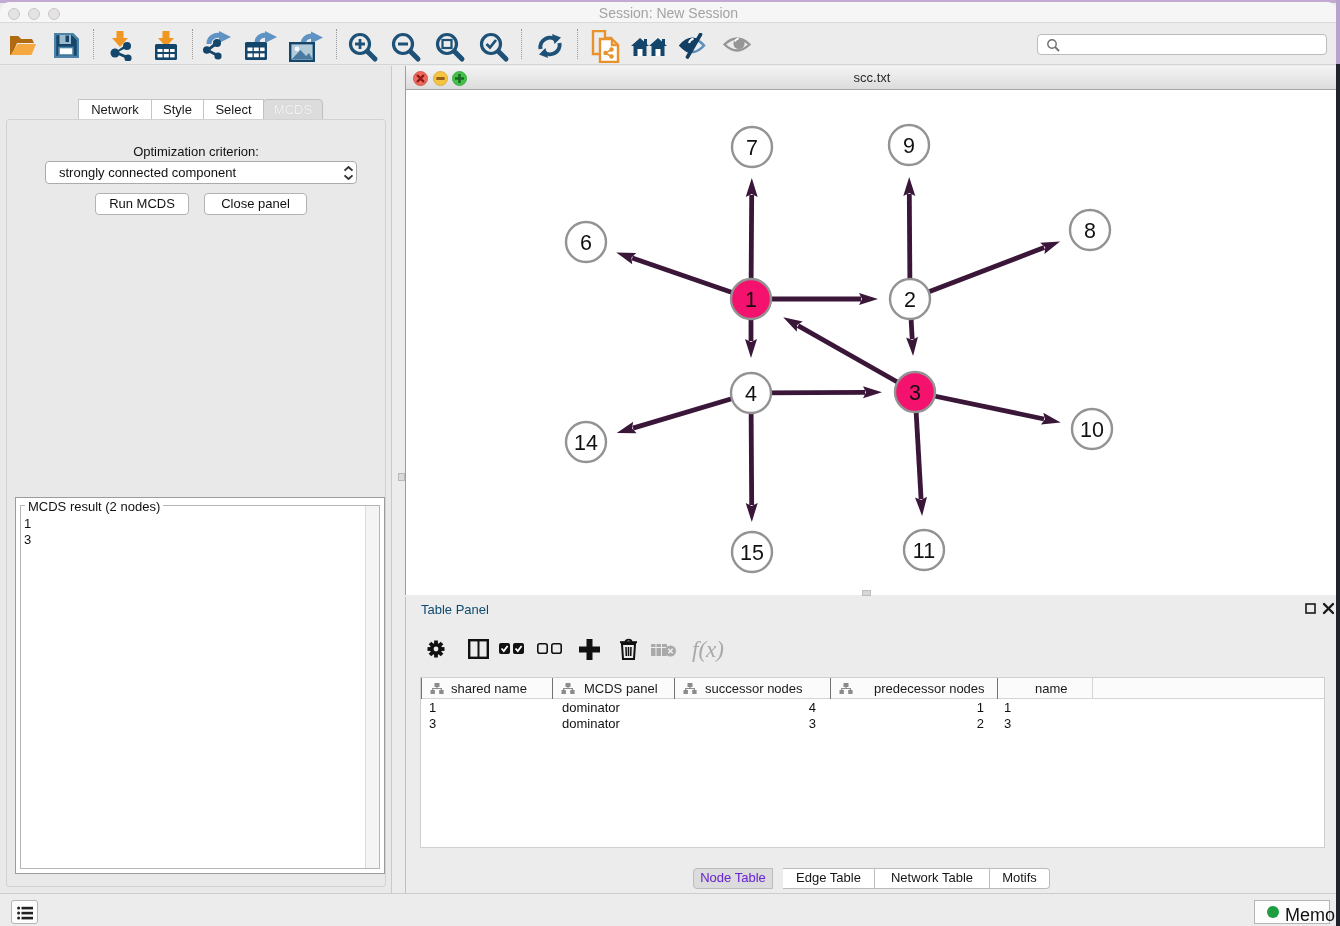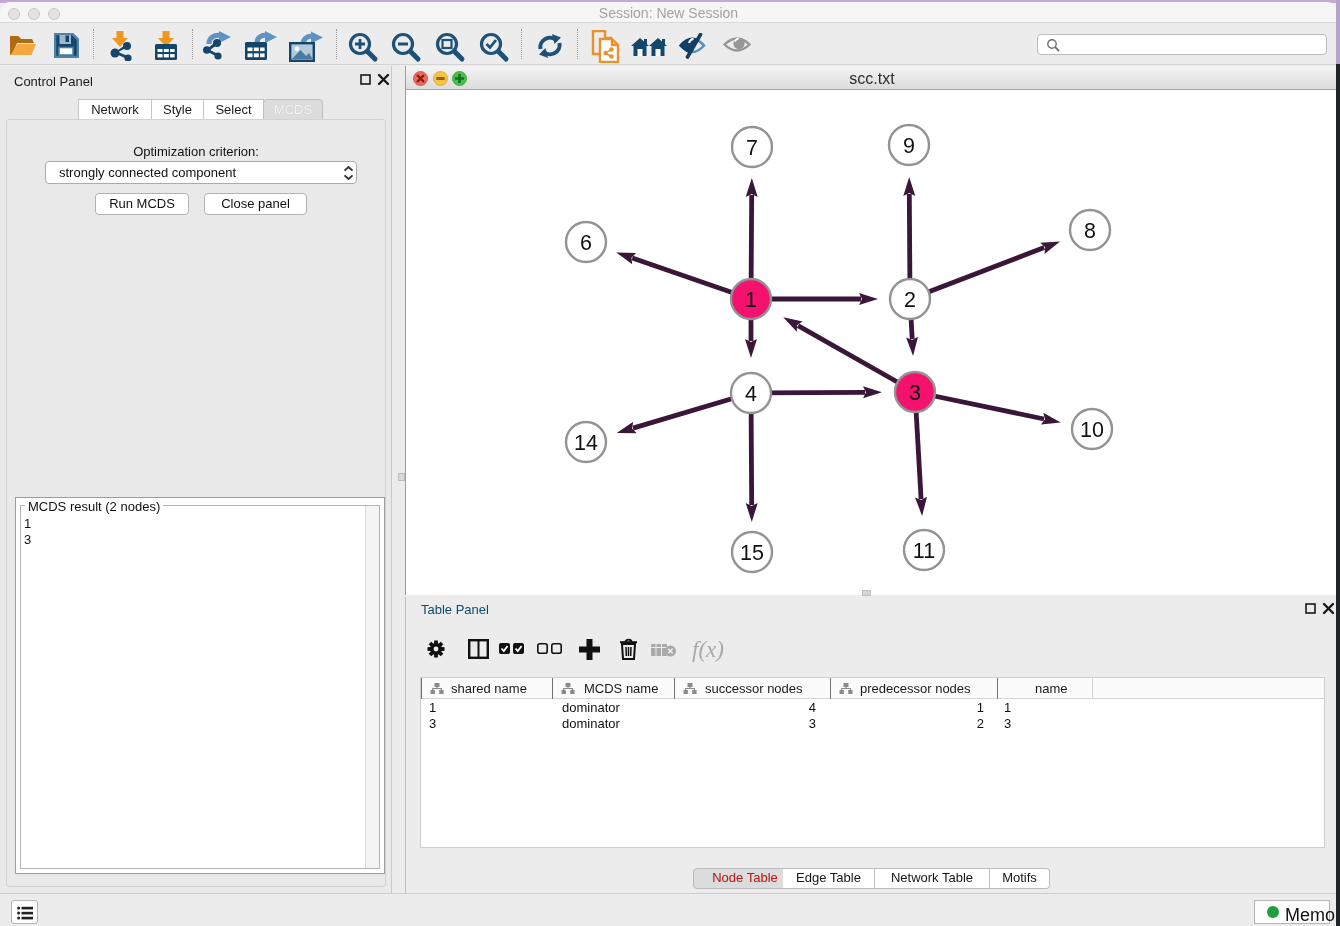--- a/index.html
+++ b/index.html
@@ -29,21 +29,21 @@
   #cp { left:0; top:64px; width:392px; height:827px; background:#e9e9e9; border-right:1px solid #c9c9c9; }
   #cphead { position:absolute; left:0; top:0; width:392px; height:31px; }
   #cphead .t { position:absolute; left:14px; top:8px; font-size:13px; color:#1a1a1a; }
   .tabrow { position:absolute; font-size:13px; }
   .tab { position:absolute; top:0; height:21px; background:#fff; border:1px solid #c5c5c5; color:#1a1a1a; text-align:center; line-height:19px; }
   #cpbody { position:absolute; left:6px; top:53px; width:380px; height:768px; background:#e9e9e9; border:1px solid #d2d2d2; border-radius:3px; }
 
   
   #netf { left:405px; top:64px; width:932px; height:529px; background:#fff; border-left:1px solid #9d9d9d; }
   #netbar { position:absolute; left:0; top:0; width:932px; height:24px; background:linear-gradient(#f4f4f4,#dcdcdc); border-bottom:1px solid #a6a6a6; }
-  #netbar .t { position:absolute; left:0; top:4px; width:100%; text-align:center; font-size:16px; color:#2a2a2a; }
+  #netbar .t { position:absolute; left:0; top:4px; width:100%; text-align:center; font-size:13px; color:#2a2a2a; }
 
   
   #tp { left:405px; top:595px; width:932px; height:296px; background:#ececec; border-left:1px solid #c0c0c0; }
 
   
   #status { left:0; top:891px; width:1337px; height:35px; background:#ececec; border-top:1px solid #cdcdcd; }
   .hcell { top:0; height:21px; font-size:13px; color:#1a1a1a; border-left:1px solid #737373; white-space:nowrap; overflow:hidden; }
   .hcell:first-of-type { border-left:none; }
   .hcell span { position:relative; top:3px; }
   .hicon { position:absolute; left:8px; top:4px; width:14px; height:13px; }
@@ -224,29 +224,20 @@
     </svg>
 
     <div id="searchbox">
       <svg class="abs" style="left:8px;top:3px;" width="15" height="15" viewBox="0 0 15 15">
         <circle cx="6" cy="6" r="4.2" fill="none" stroke="#6e6e6e" stroke-width="1.4"></circle>
         <line x1="9.2" y1="9.2" x2="13" y2="13" stroke="#6e6e6e" stroke-width="1.8"></line>
       </svg>
     </div>
   </div>
   <div class="abs" id="cp">
-    <div id="cphead">
-      <div class="t">Control Panel</div>
-      <svg class="abs" style="left:360px;top:8px;" width="11" height="11" viewBox="0 0 11 11">
-          <rect x="1" y="1" width="9" height="9" fill="none" stroke="#1a1a1a" stroke-width="1.6"></rect>
-        </svg>
-      <svg class="abs" style="left:377px;top:7px;" width="13" height="13" viewBox="0 0 13 13">
-          <path d="M2 2 L11 11 M11 2 L2 11" stroke="#1a1a1a" stroke-width="2.4" stroke-linecap="round"></path>
-        </svg>
-    </div>
     <div class="tabrow" style="left:0;top:33px;width:392px;height:24px;">
       <div class="tab" style="left:78px;width:74px;">Network</div>
       <div class="tab" style="left:151px;width:53px;">Style</div>
       <div class="tab" style="left:203px;width:61px;">Select</div>
       <div class="tab" style="left:263px;width:60px;background:#dcdcdc;border-color:#c0c0c0;border-radius:4px 4px 0 0;color:#f5f5f5;text-shadow:0 0 1px #bdbdbd;">MCDS</div>
     </div>
     <div id="cpbody">
       <div class="abs" style="left:0;top:24px;width:378px;text-align:center;font-size:13px;color:#111;">Optimization criterion:</div>
       <div class="abs" style="left:38px;top:41px;width:312px;height:23px;background:#fff;border:1px solid #ababab;border-radius:4px;">
         <div class="abs" style="left:13px;top:3px;font-size:13px;color:#111;">strongly connected component</div>
@@ -406,46 +397,46 @@
     </svg>
     <div class="abs" style="left:286px;top:40px;font-family:'Liberation Serif',serif;font-style:italic;font-size:23px;color:#a9a9a9;">f(x)</div>
 
     <div class="abs" style="left:14px;top:80px;width:905px;height:171px;background:#fff;border:1px solid #cfcfcf;">
       <div class="abs" style="left:0;top:0;width:903px;height:21px;background:#fbfbfb;border-bottom:1px solid #d5d5d5;"></div>
       <div class="abs hcell" style="left:0;width:131px;"><svg class="hicon">
             <use href="#treeic"></use>
           </svg><span style="margin-left:29px;">shared name</span></div>
       <div class="abs hcell" style="left:131px;width:122px;"><svg class="hicon">
             <use href="#treeic"></use>
-          </svg><span style="margin-left:31px;">MCDS name</span></div>
+          </svg><span style="margin-left:31px;">MCDS panel</span></div>
       <div class="abs hcell" style="left:253px;width:156px;"><svg class="hicon">
             <use href="#treeic"></use>
           </svg><span style="margin-left:30px;">successor nodes</span></div>
       <div class="abs hcell" style="left:409px;width:167px;"><svg class="hicon">
             <use href="#treeic"></use>
-          </svg><span style="margin-left:29px;">predecessor nodes</span></div>
+          </svg><span style="margin-left:43px;">predecessor nodes</span></div>
       <div class="abs hcell" style="left:576px;width:96px;border-right:1px solid #d5d5d5;"><span style="margin-left:37px;">name</span></div>
       <div class="abs trow" style="top:22px;">
           <span style="left:8px;">1</span>
           <span style="left:141px;">dominator</span>
           <span style="left:380px;width:15px;text-align:right;">4</span>
           <span style="left:548px;width:15px;text-align:right;">1</span>
           <span style="left:583px;">1</span>
         </div>
       <div class="abs trow" style="top:38px;">
           <span style="left:8px;">3</span>
           <span style="left:141px;">dominator</span>
           <span style="left:380px;width:15px;text-align:right;">3</span>
           <span style="left:548px;width:15px;text-align:right;">2</span>
           <span style="left:583px;">3</span>
         </div>
     </div>
 
     <div class="abs" style="left:287px;top:271px;height:21px;font-size:13px;">
-      <div class="btab" style="left:0;width:104px;border-radius:4px 0 0 4px;background:#dcdcdc;color:#b91c1c;text-shadow:0 0 1px #c0c0c0;">Node Table</div>
+      <div class="btab" style="left:0;width:80px;border-radius:4px 0 0 4px;background:#dcdcdc;color:#6d28d9;text-shadow:0 0 1px #c0c0c0;">Node Table</div>
       <div class="btab" style="left:90px;width:92px;border-left:none;">Edge Table</div>
       <div class="btab" style="left:182px;width:115px;border-left:none;">Network Table</div>
       <div class="btab" style="left:297px;width:60px;border-left:none;border-radius:0 4px 4px 0;">Motifs</div>
     </div>
   </div>
   <div class="abs" id="status">
     <div class="abs" style="left:11px;top:6px;width:27px;height:24px;background:#fdfdfd;border:1px solid #b5b5b5;border-radius:3px;">
       <svg class="abs" style="left:5px;top:5px;" width="16" height="14" viewBox="0 0 16 14">
         <g fill="#222">
             <circle cx="1.6" cy="2" r="1.5"></circle>

